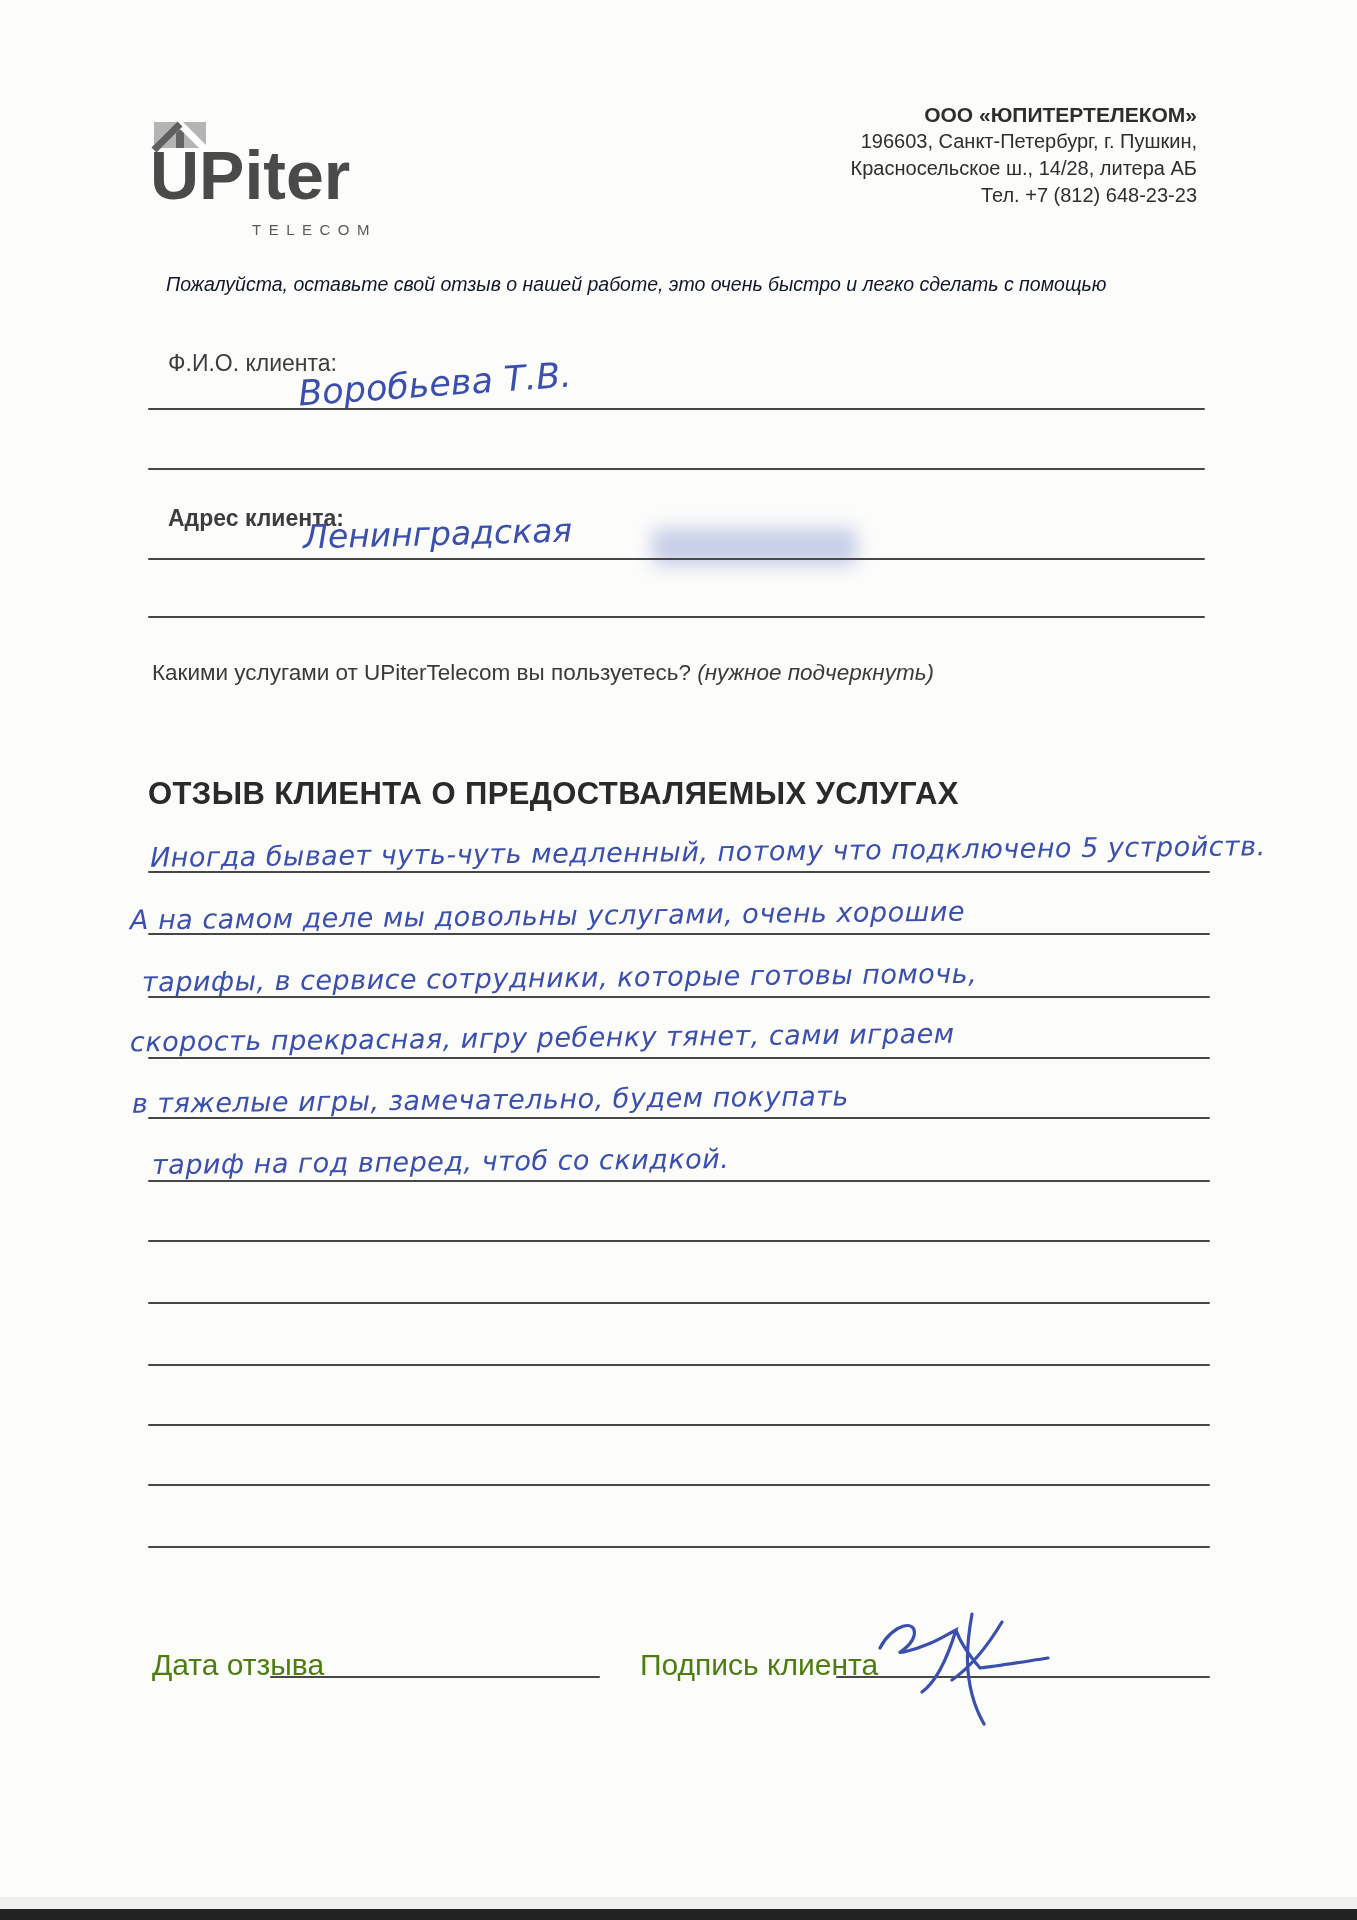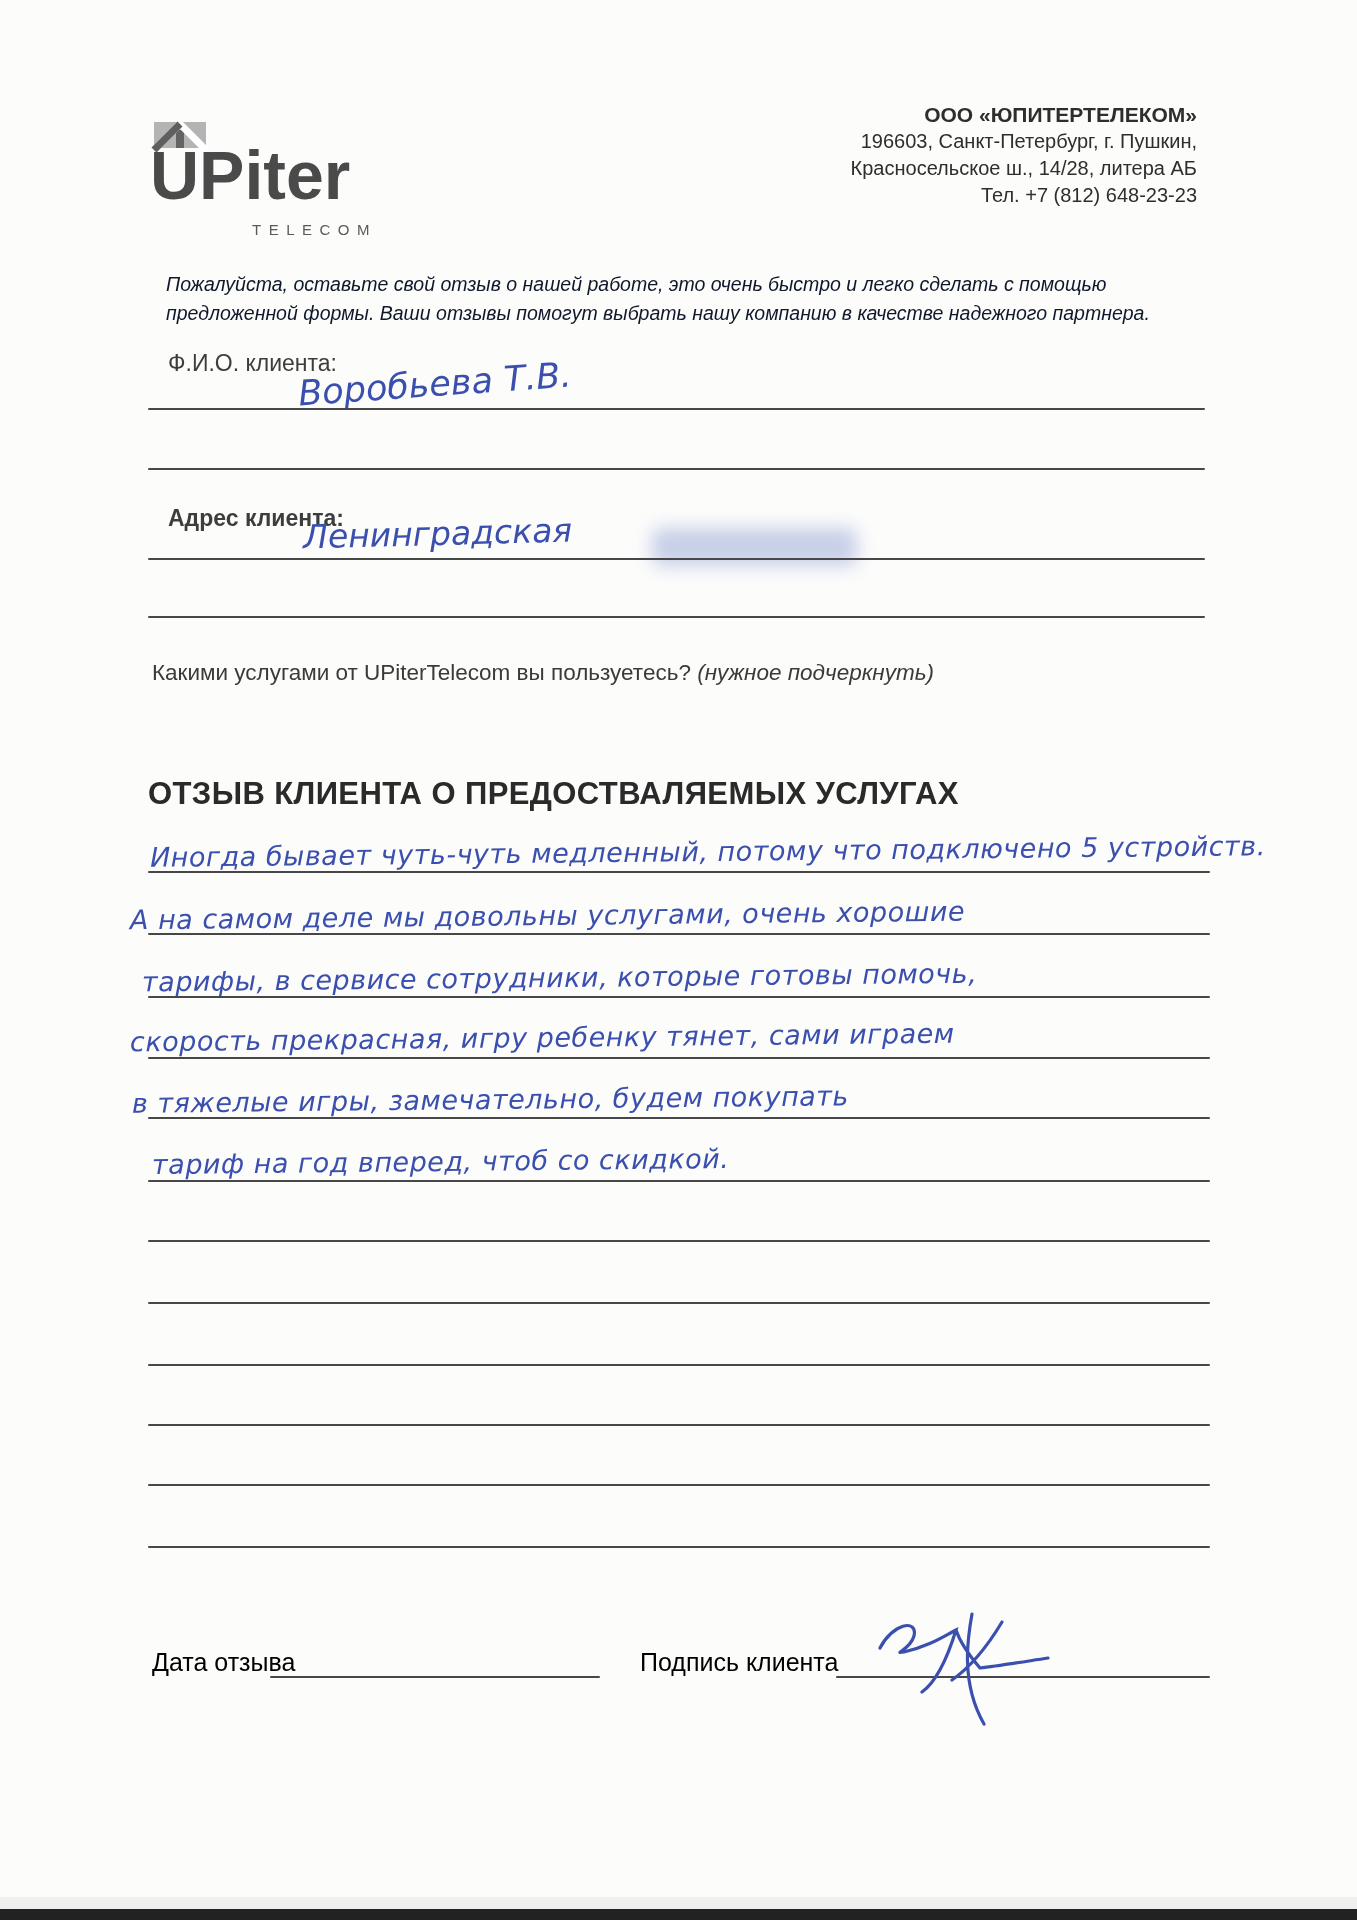--- a/index.html
+++ b/index.html
@@ -37,21 +37,21 @@
   
   .svc-q{position:absolute;left:152px;top:660px;font-size:22.5px;color:#3a3a3a;}
   .svc-q .note{font-style:italic;}
   .svc-opts{position:absolute;left:152px;top:694px;font-size:23px;color:#3a3a3a;
       letter-spacing:0.5px;}
   .svc-opts .sep{margin:0 20px;}
   
   .review-heading{position:absolute;left:148px;top:776px;font-size:31px;
       font-weight:bold;color:#2a2a2a;letter-spacing:0.4px;}
   
-  .foot-lbl{position:absolute;font-size:25px;color:#000000;}
+  .foot-lbl{position:absolute;font-size:30px;color:#4d7c0f;}
   .sig-svg{position:absolute;left:852px;top:1596px;}
   
   .band-light{position:absolute;left:0;top:1897px;width:1357px;height:13px;background:#efefee;}
   .band-dark{position:absolute;left:0;top:1909px;width:1357px;height:11px;background:#222222;}
 </style>
 </head>
 <body>
 
 <div class="page">
 
@@ -68,21 +68,20 @@
 
   <div class="company">
     <div class="c-name">ООО «ЮПИТЕРТЕЛЕКОМ»</div>
     <div>196603, Санкт-Петербург, г. Пушкин,</div>
     <div>Красносельское ш., 14/28, литера АБ</div>
     <div>Тел. +7 (812) 648-23-23</div>
   </div>
 
   <div class="intro">
     <div>Пожалуйста, оставьте свой отзыв о нашей работе, это очень быстро и легко сделать с помощью</div>
-    <div>предложенной формы. Ваши отзывы помогут выбрать нашу компанию в качестве надежного партнера.</div>
   </div>
 
   <div class="lbl" style="left:152px;top:350px;">Ф.И.О. клиента:</div>
   <div class="hw hw-name">Воробьева Т.В.</div>
   <div class="rule w-field" style="top:408px;"></div>
   <div class="rule w-field" style="top:468px;"></div>
 
   <div class="lbl" style="left:152px;top:505px;font-weight:bold;">Адрес клиента:</div>
   <div class="hw hw-addr">Ленинградская</div>
   <div class="blur-blob"></div>

